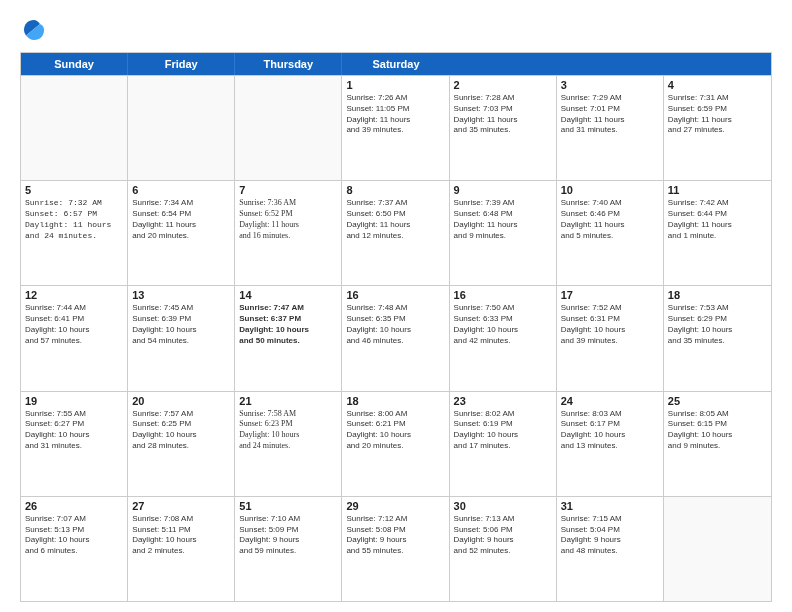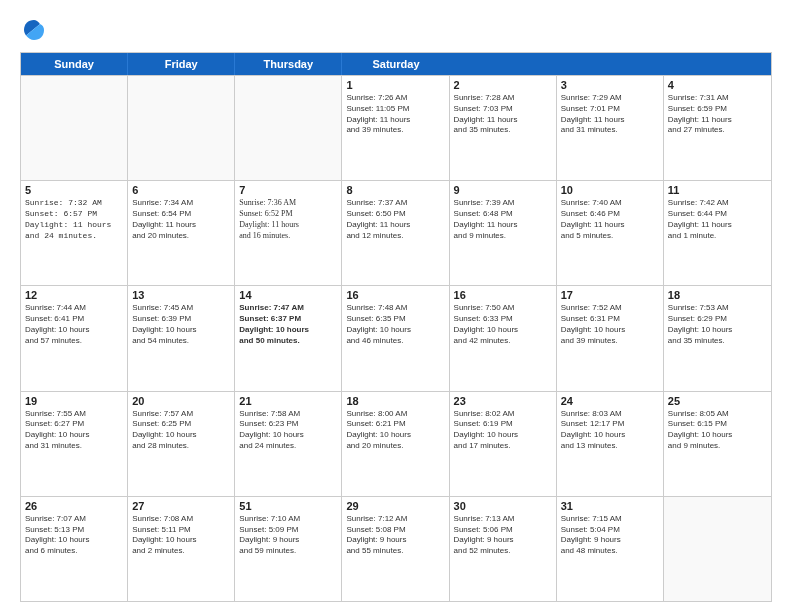--- a/index.html
+++ b/index.html
@@ -288,21 +288,21 @@
           </div>
           <div class="cal-cell">
             <div class="day-num">20</div>
             <div class="cell-info" style="white-space: pre-line;">Sunrise: 7:57 AM
 Sunset: 6:25 PM
 Daylight: 10 hours
 and 28 minutes.</div>
           </div>
           <div class="cal-cell">
             <div class="day-num">21</div>
-            <div class="cell-info" style="white-space: pre-line;">Sunrise: 7:58 AM
+            <div class="cell-info" style="white-space: pre-line; font-family: Liberation Serif, serif;">Sunrise: 7:58 AM
 Sunset: 6:23 PM
 Daylight: 10 hours
 and 24 minutes.</div>
           </div>
           <div class="cal-cell">
             <div class="day-num">18</div>
             <div class="cell-info" style="white-space: pre-line;">Sunrise: 8:00 AM
 Sunset: 6:21 PM
 Daylight: 10 hours
 and 20 minutes.</div>
@@ -310,21 +310,21 @@
           <div class="cal-cell">
             <div class="day-num">23</div>
             <div class="cell-info" style="white-space: pre-line;">Sunrise: 8:02 AM
 Sunset: 6:19 PM
 Daylight: 10 hours
 and 17 minutes.</div>
           </div>
           <div class="cal-cell">
             <div class="day-num">24</div>
             <div class="cell-info" style="white-space: pre-line;">Sunrise: 8:03 AM
-Sunset: 12:17 PM
+Sunset: 6:17 PM
 Daylight: 10 hours
 and 13 minutes.</div>
           </div>
           <div class="cal-cell">
             <div class="day-num">25</div>
             <div class="cell-info" style="white-space: pre-line;">Sunrise: 8:05 AM
 Sunset: 6:15 PM
 Daylight: 10 hours
 and 9 minutes.</div>
           </div>

